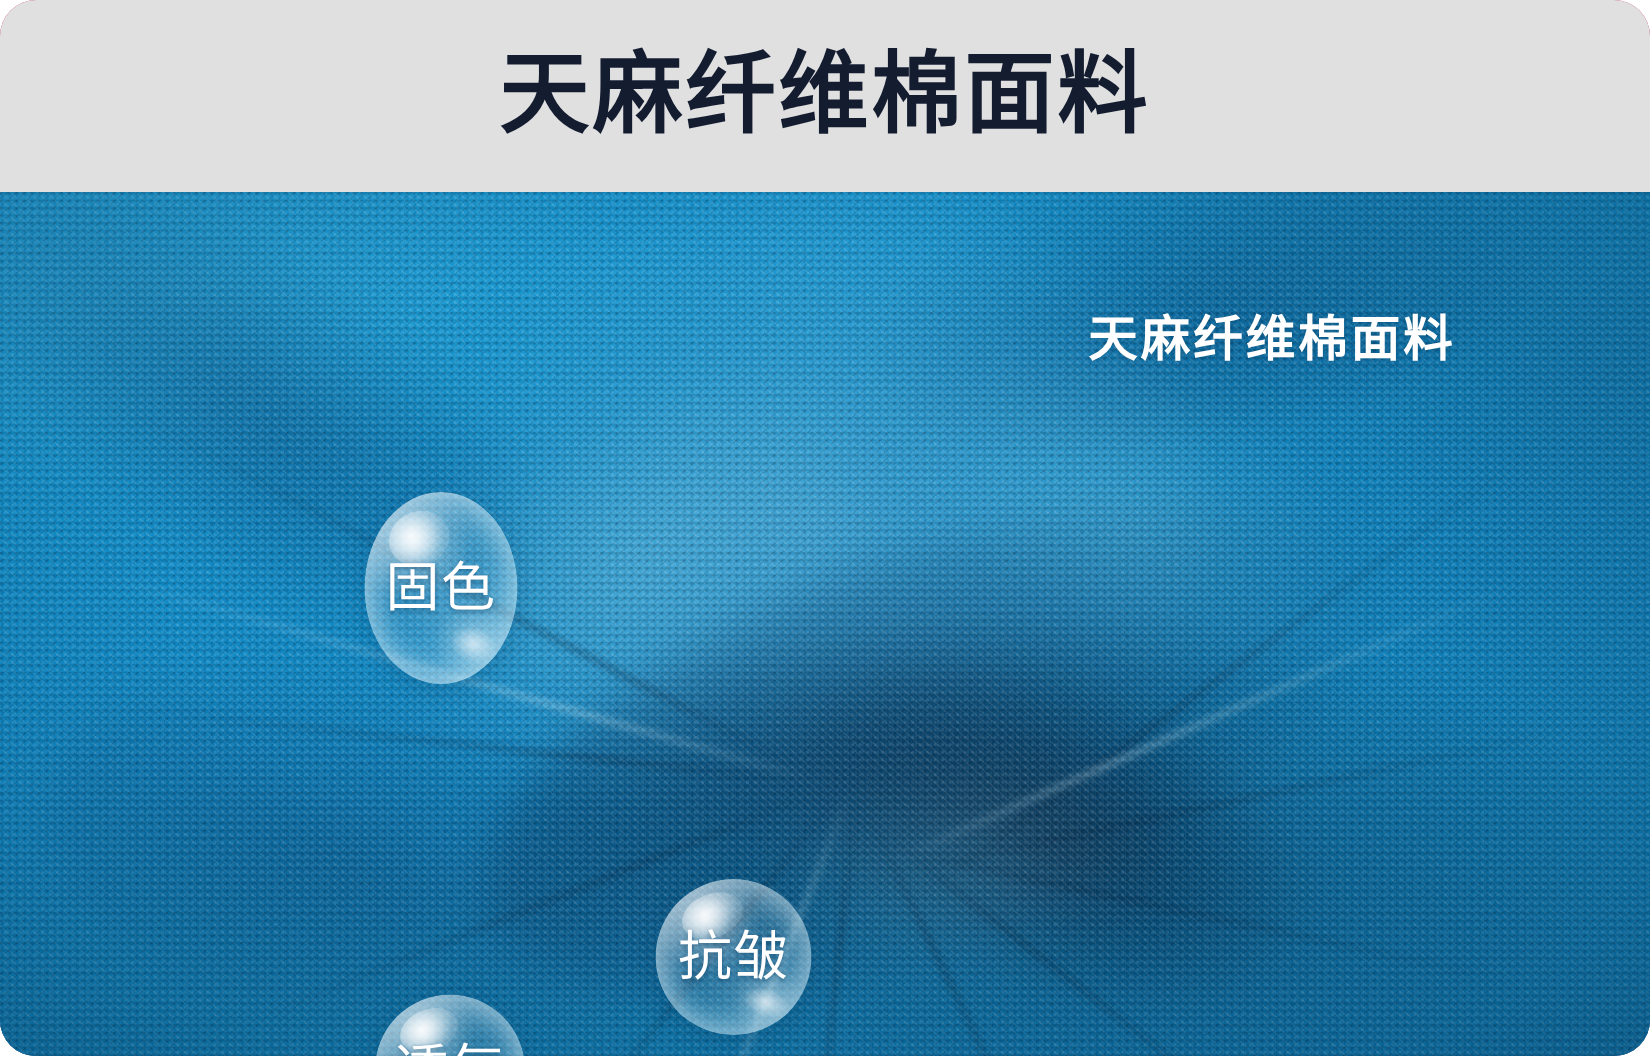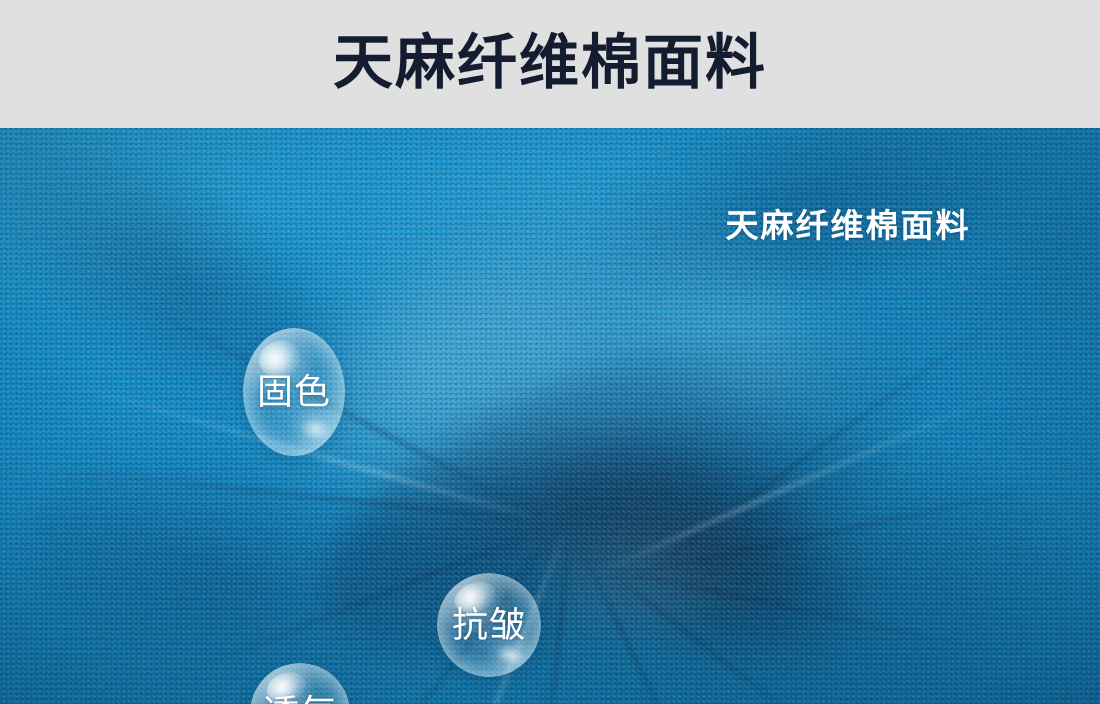--- a/index.html
+++ b/index.html
@@ -11,20 +11,21 @@
   body {
     font-family: "Liberation Sans", "DejaVu Sans", sans-serif;
   }
 
   .page {
     position: relative;
     width: 1100px;
     height: 704px;
     overflow: hidden;
     background: #be185d;
+    border-radius: 24px;
   }
 
   
   .header-band {
     position: absolute;
     left: 0;
     top: 0;
     width: 1100px;
     height: 128px;
     background: #e0e0e0;
@@ -196,21 +197,21 @@
     color: #ffffff;
     font-size: 36px;
     font-weight: 500;
     letter-spacing: 1px;
     line-height: 1;
     white-space: nowrap;
     text-shadow: 0 1px 3px rgba(6,58,96,0.45);
   }
 
   .b-gusE { left: 243px; top: 200px;  width: 102px; height: 128px; }
-  .b-kang { left: 437px; top: 445px;  width: 104px; height: 104px; }
+  .b-kang { left: 437px; top: 458px;  width: 104px; height: 104px; }
   .b-tou  { left: 250px; top: 535px;  width: 100px; height: 100px; }
 
   
   .copy {
     position: absolute;
     left: 653px;
     top: 78px;
     width: 430px;
   }
   .copy-heading {

